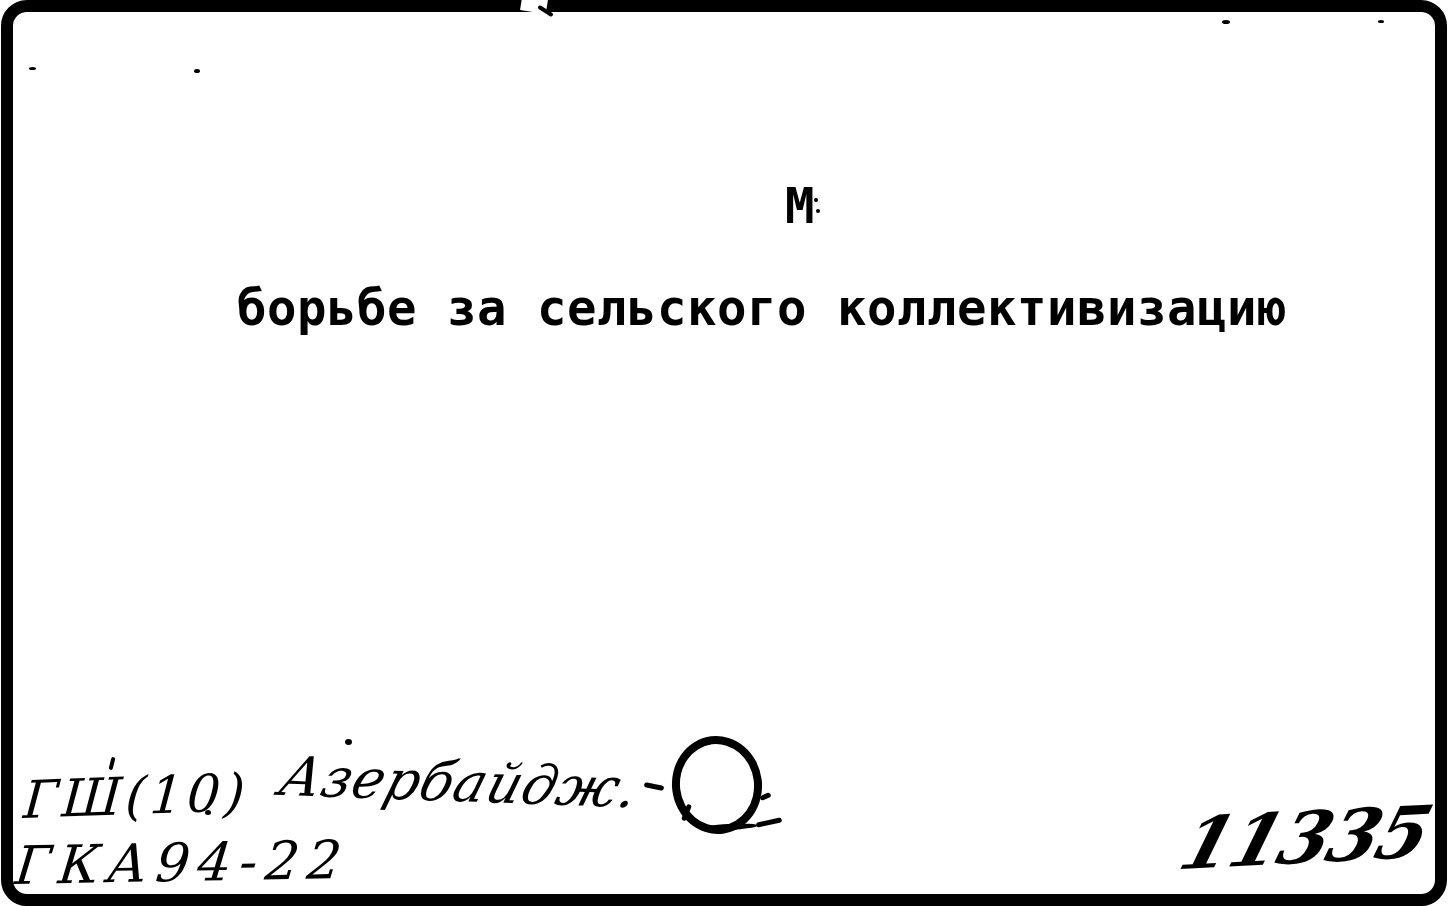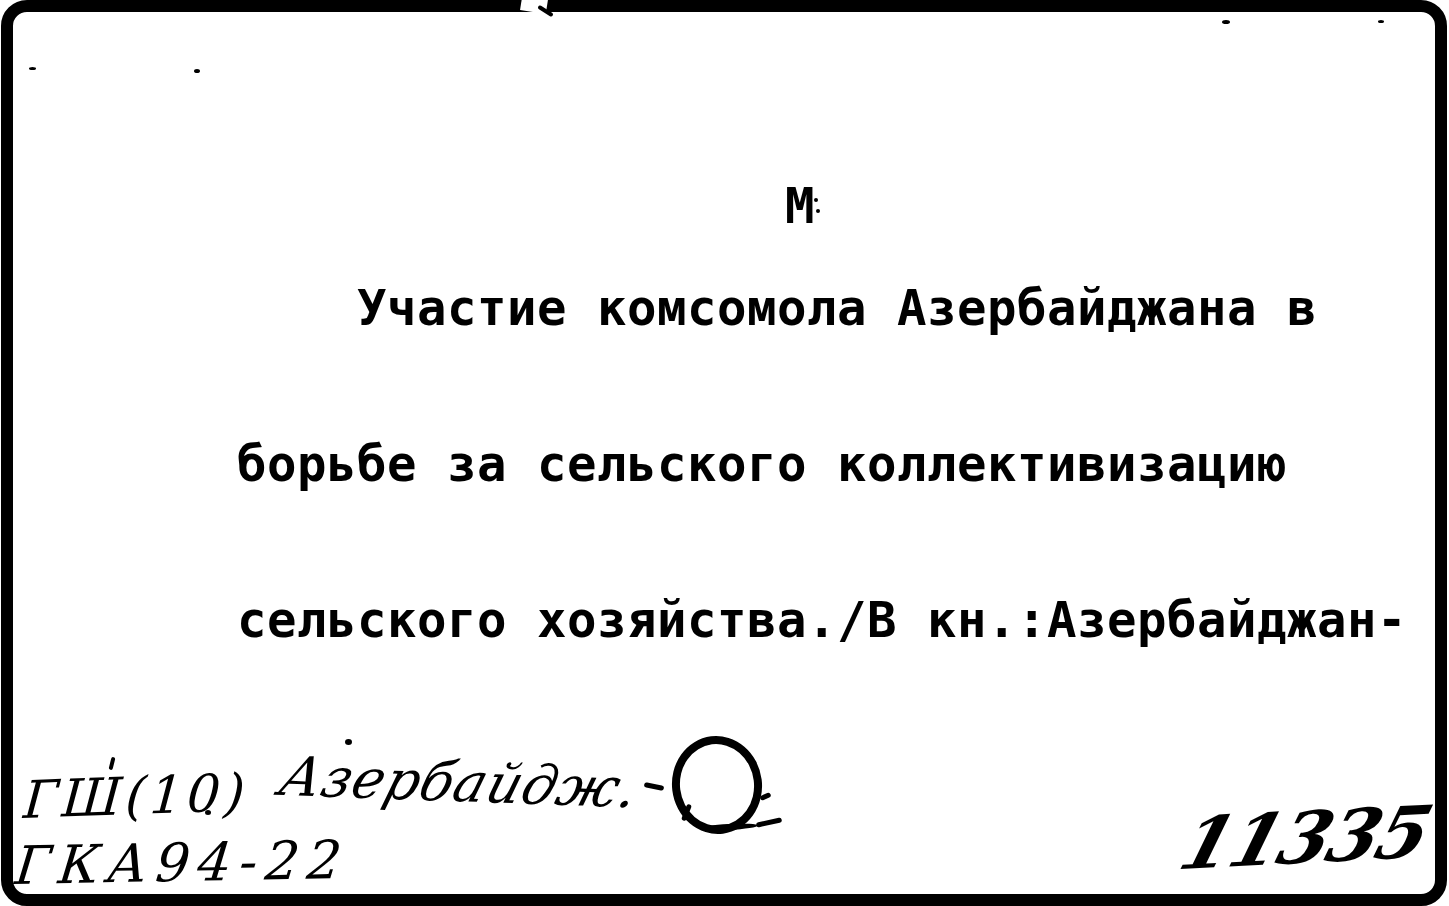--- a/index.html
+++ b/index.html
@@ -97,23 +97,21 @@
 </head>
 <body>
 
 <div class="scan">
 
   <div class="card-border"></div>
   <div class="border-notch"></div>
   <div class="border-tick"></div>
 
   <div class="typed-block">
-    <div class="typed-line">    Участие комсомола Азербайджана в</div>
     <div class="typed-line">борьбе за сельского коллективизацию</div>
-    <div class="typed-line">сельского хозяйства./В кн.:Азербайджан-</div>
     
     
     
     
   </div>
 
   <div class="letter-mark">М</div>
 
   <div class="hand hand-class">ГШ(10)</div>
 

